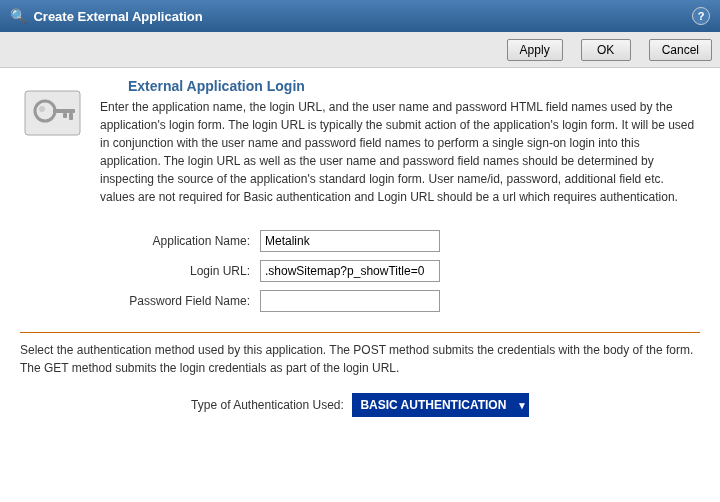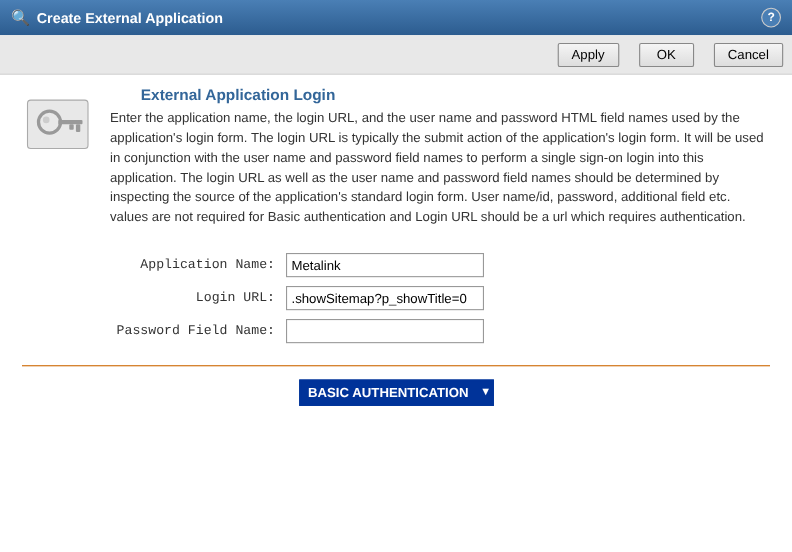--- a/index.html
+++ b/index.html
@@ -120,21 +120,20 @@
       display: flex;
       align-items: center;
       margin-bottom: 8px;
     }
     .form-label {
       width: 160px;
       text-align: right;
       padding-right: 10px;
       font-size: 12px;
       color: #333;
-      font-family: Liberation Mono, monospace;
     }
     .form-input {
       width: 180px;
       height: 22px;
       border: 1px solid #999;
       padding: 2px 4px;
       font-size: 12px;
       background: #fff;
     }
 
@@ -239,22 +238,24 @@
       <input class="form-input" type="text" value=".showSitemap?p_showTitle=0" style="">
     </div>
     <div class="form-row">
       <span class="form-label">Password Field Name:</span>
       <input class="form-input" type="text" style="">
     </div>
   </div>
 
   <div class="auth-section">
     <hr class="divider">
+    <div class="section-desc">Select the authentication method used by this application. The POST method submits the credentials with the body of the form. The GET method submits the login credentials as part of the login URL.</div>
 
     <div class="auth-form-row">
+      <span class="auth-label">Type of Authentication Used:</span>
       <div class="auth-select-wrapper">
         <select class="auth-select">
           <option value="BASIC AUTHENTICATION" selected="">BASIC AUTHENTICATION</option>
           <option value="POST">POST</option>
           <option value="GET">GET</option>
         </select>
         <span class="auth-select-arrow">▼</span>
       </div>
     </div>
   </div>

